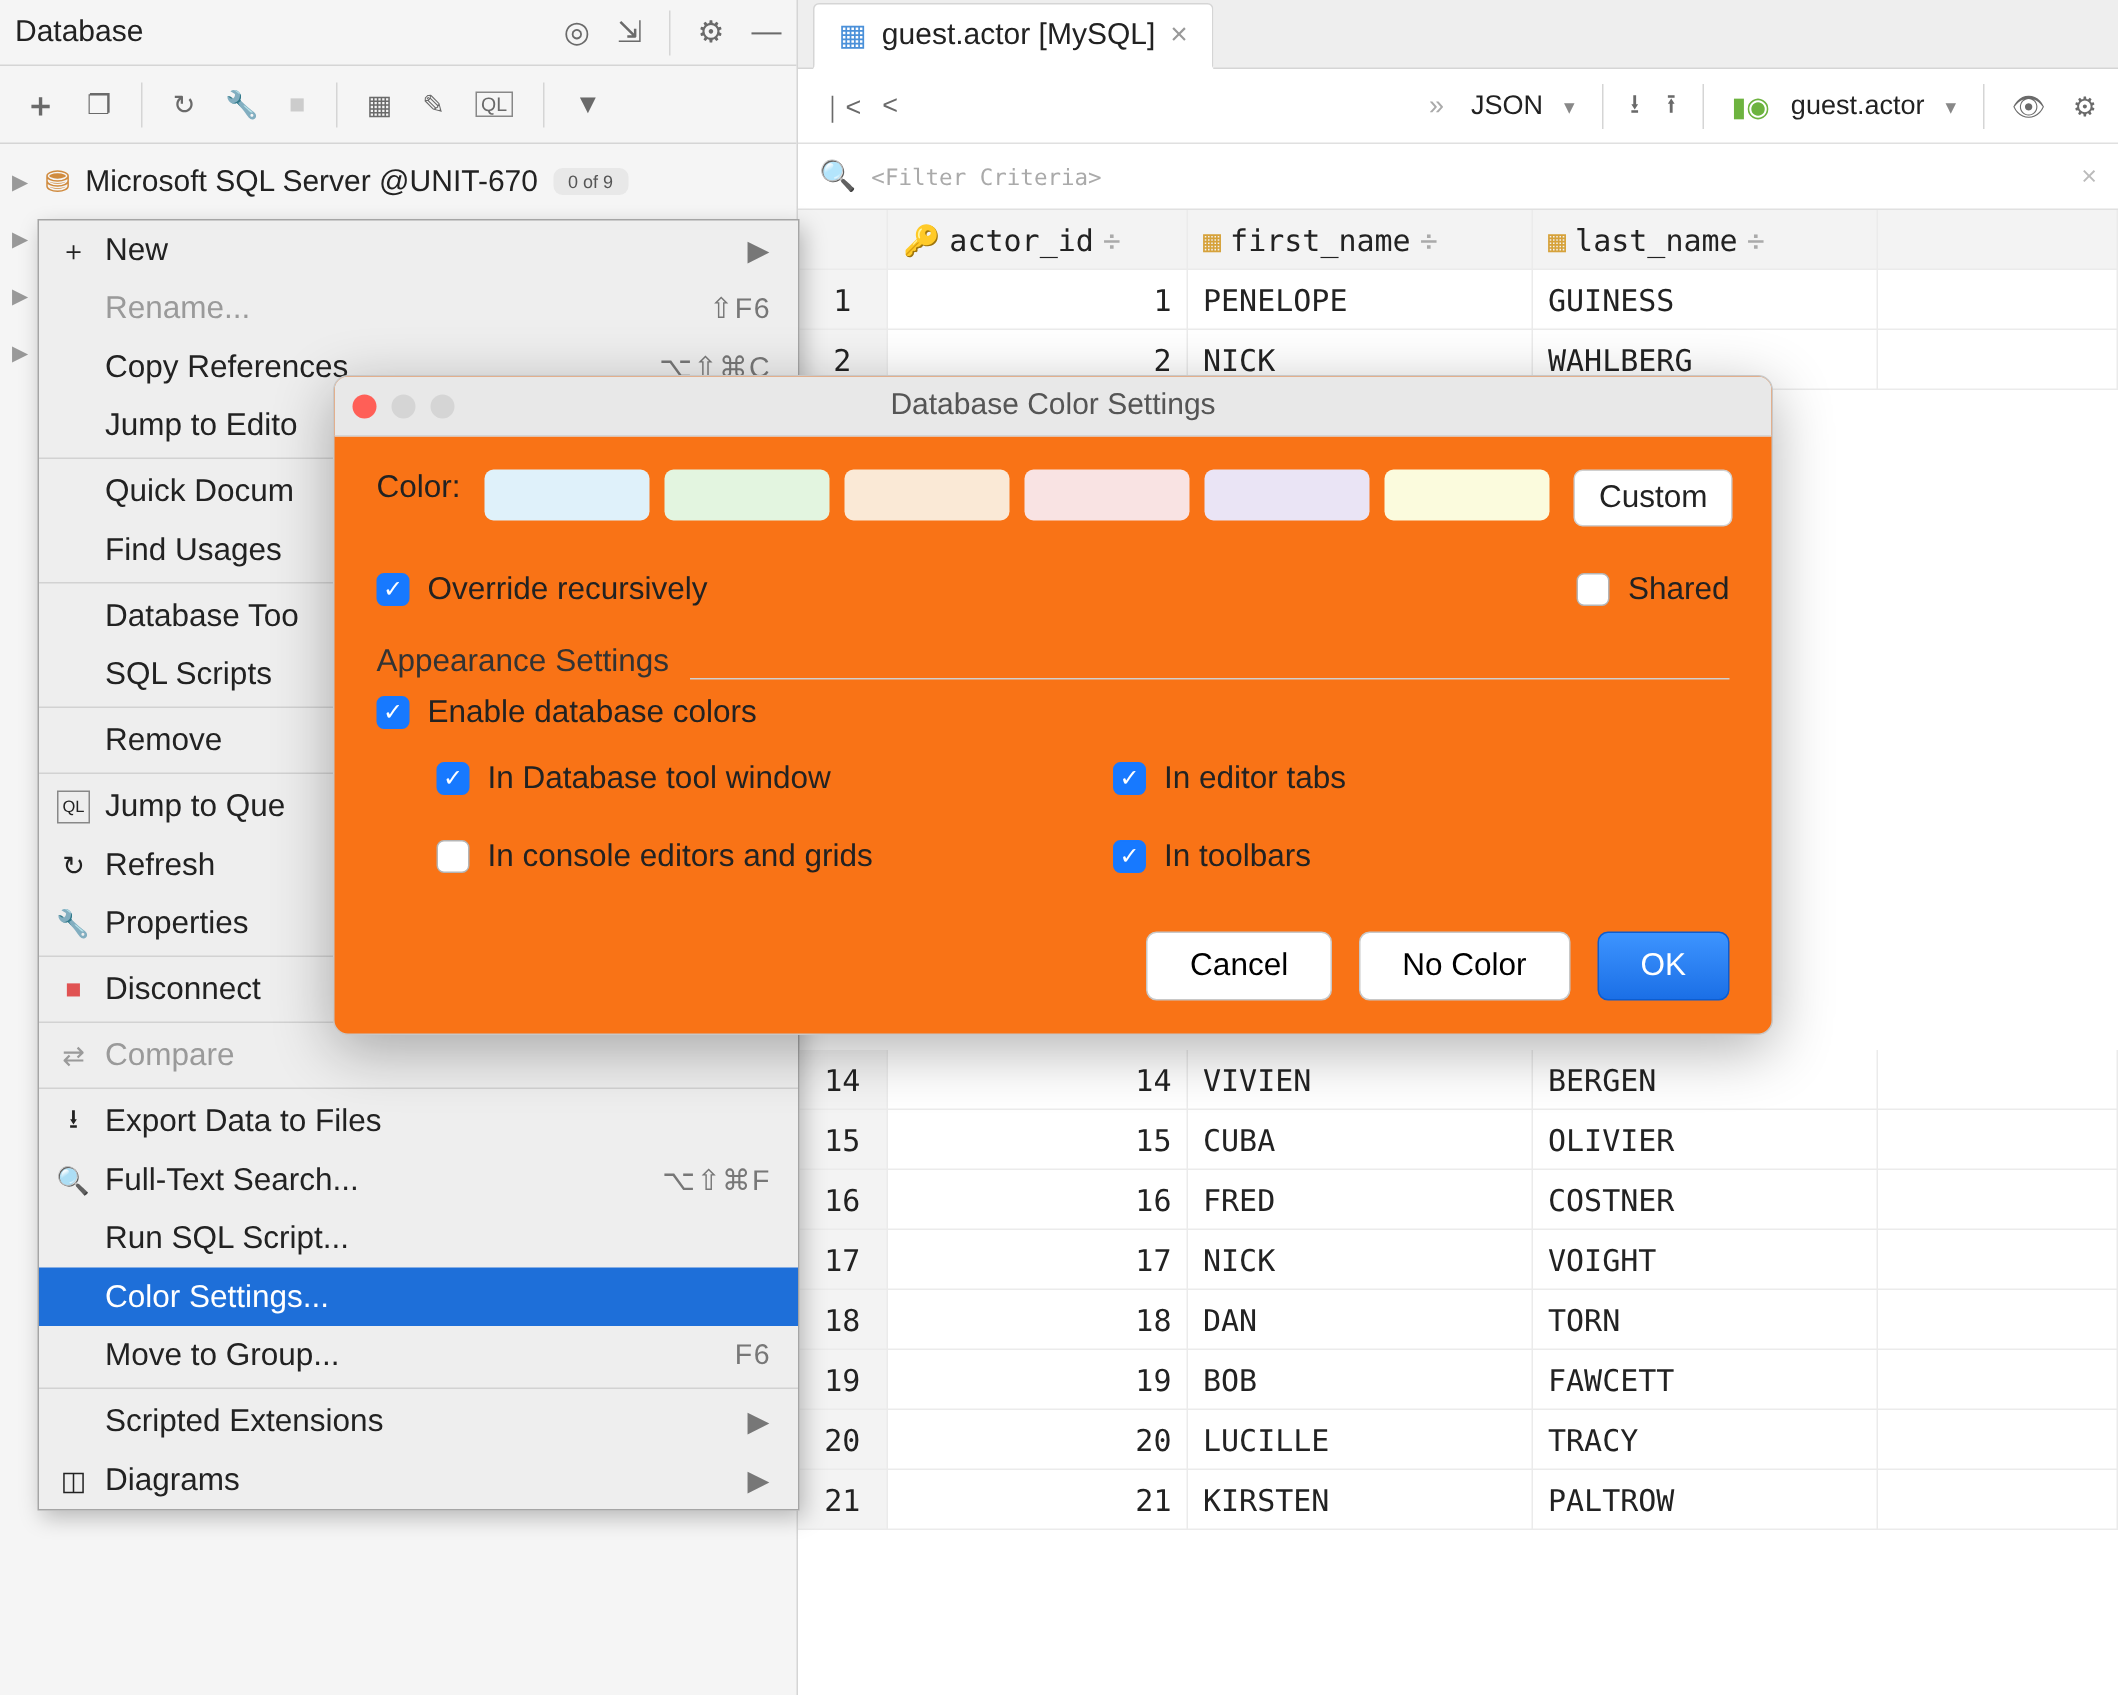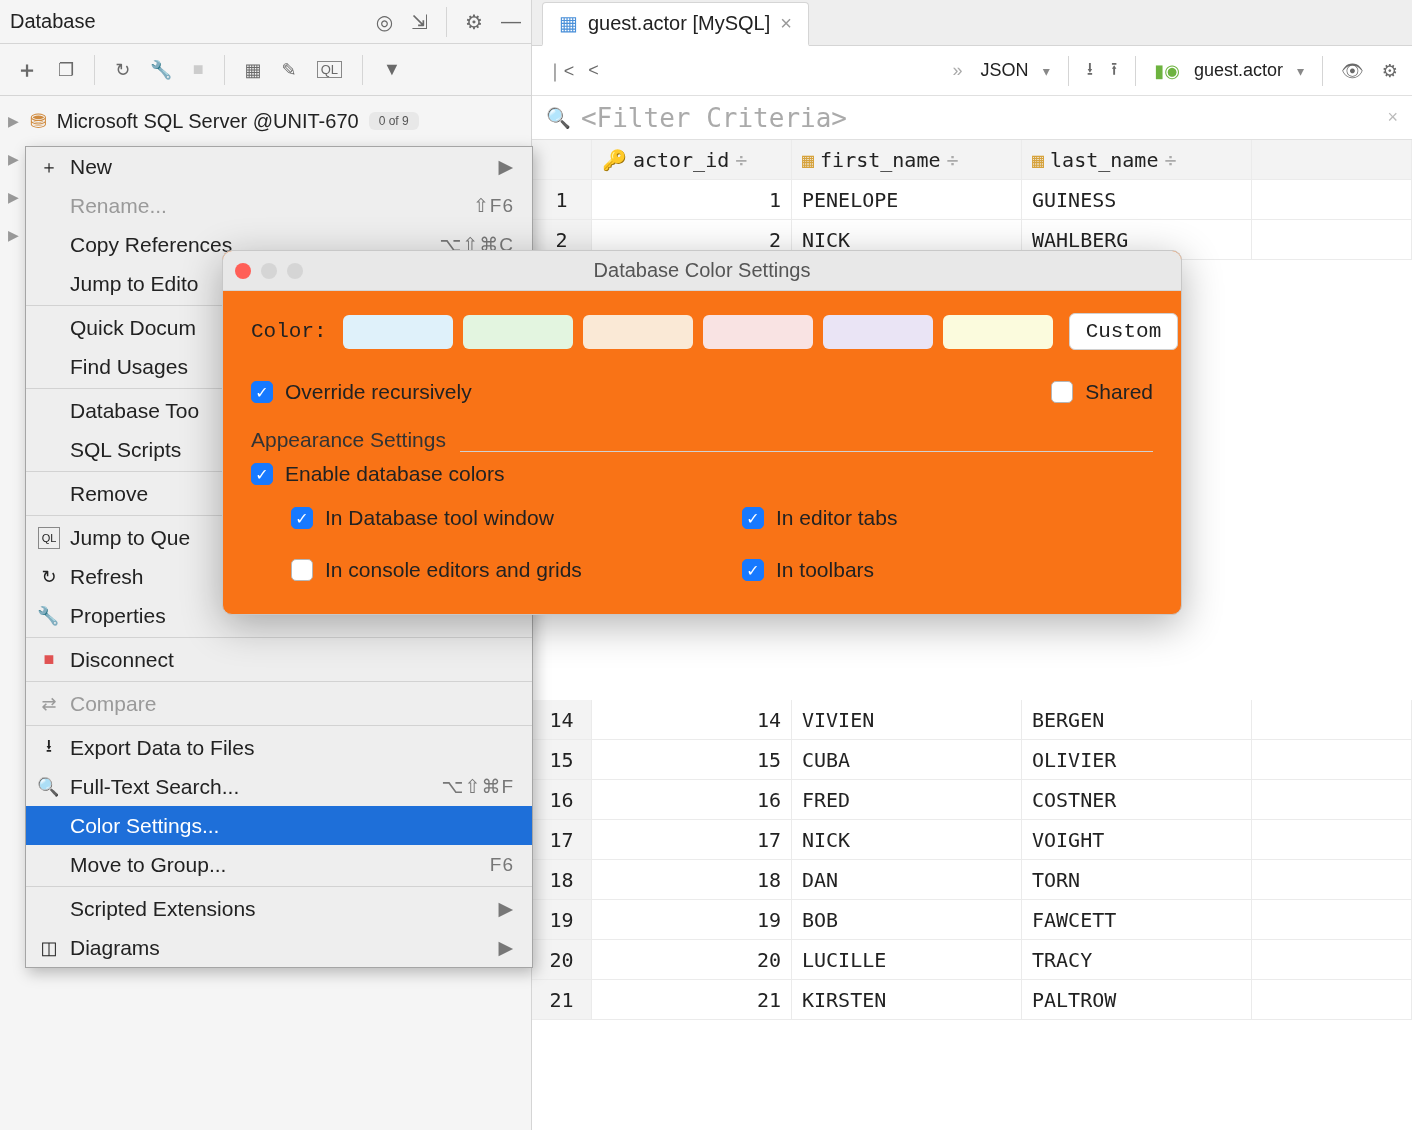--- a/index.html
+++ b/index.html
@@ -99,21 +99,21 @@
   padding: 0 14px; border-bottom: 1px solid #e0e0e0;
 }
 .grid-toolbar .group { display: flex; gap: 14px; align-items: center; }
 .grid-toolbar .spacer { flex: 1; }
 
 .filter-row {
   height: 44px; display: flex; align-items: center; gap: 10px;
   padding: 0 14px; border-bottom: 1px solid #e0e0e0;
 }
 .filter-input {
-  flex: 1; font-size: 26px; color: #aaa;
+  flex: 1; font-size: 15px; color: #aaa;
 }
 
 
 .tbl { display: grid; grid-template-columns: 60px 200px 230px 230px 160px; }
 .tbl .hcell, .tbl .rcell, .tbl .ncell {
   height: 40px; display: flex; align-items: center;
   padding: 0 10px; border-right: 1px solid #ebebeb; border-bottom: 1px solid #ebebeb;
   font-size: 20px;
 }
 .tbl .hcell { background: #f3f3f3; font-family: Menlo, monospace; font-size: 20px; }
@@ -136,21 +136,21 @@
   height: 40px; display: flex; align-items: center; justify-content: center;
   background: #e8e8e8; color: #555; font-size: 20px;
   border-bottom: 1px solid #d5d5d5;
   position: relative;
 }
 .traffic { position: absolute; left: 12px; display: flex; gap: 10px; }
 .dot { width: 16px; height: 16px; border-radius: 50%; background: #d5d5d5; }
 .dot.red { background: #ff5f57; }
 
 .dlg-body { padding: 22px 28px; font-size: 21px; }
-.color-row { display: flex; align-items: center; gap: 16px; margin-bottom: 20px; font-family: Liberation Mono, monospace; }
+.color-row { display: flex; gap: 16px; margin-bottom: 20px; }
 .swatch { width: 110px; height: 34px; border-radius: 6px; }
 .custom-btn { padding: 6px 16px; background: #fff; border: 1px solid #d0d0d0; border-radius: 6px; cursor:pointer; }
 
 .chk-row { display: flex; align-items: center; gap: 12px; margin: 10px 0; }
 .chk {
   width: 22px; height: 22px; border-radius: 5px;
   border: 1.5px solid #b5b5b5; background: #fff;
   display:flex; align-items:center; justify-content:center;
   font-size: 16px; color: #fff;
 }
@@ -291,20 +291,24 @@
     <div class="ctx-sep"></div>
     <div class="ctx-item">
       <span class="ctx-icon">⭳</span>
       <span>Export Data to Files</span>
       <span class="ctx-right"></span>
     </div>
     <div class="ctx-item">
       <span class="ctx-icon">🔍</span>
       <span>Full-Text Search...</span>
       <span class="ctx-right">⌥⇧⌘F</span>
+    </div>
+    <div class="ctx-item">
+      <span>Run SQL Script...</span>
+      <span class="ctx-right"></span>
     </div>
     <div class="ctx-item active">
       <span>Color Settings...</span>
       <span class="ctx-right"></span>
     </div>
     <div class="ctx-item">
       <span>Move to Group...</span>
       <span class="ctx-right">F6</span>
     </div>
     <div class="ctx-sep"></div>
@@ -491,14 +495,19 @@
       <label class="chk-row">
         <span class="chk"></span>
         <span>In console editors and grids</span>
       </label>
       <label class="chk-row">
         <span class="chk checked">✓</span>
         <span>In toolbars</span>
       </label>
     </div>
 
+    <div class="dlg-buttons">
+      <button class="btn">Cancel</button>
+      <button class="btn">No Color</button>
+      <button class="btn primary">OK</button>
+    </div>
   </div>
 </div>
 
 </body></html>

